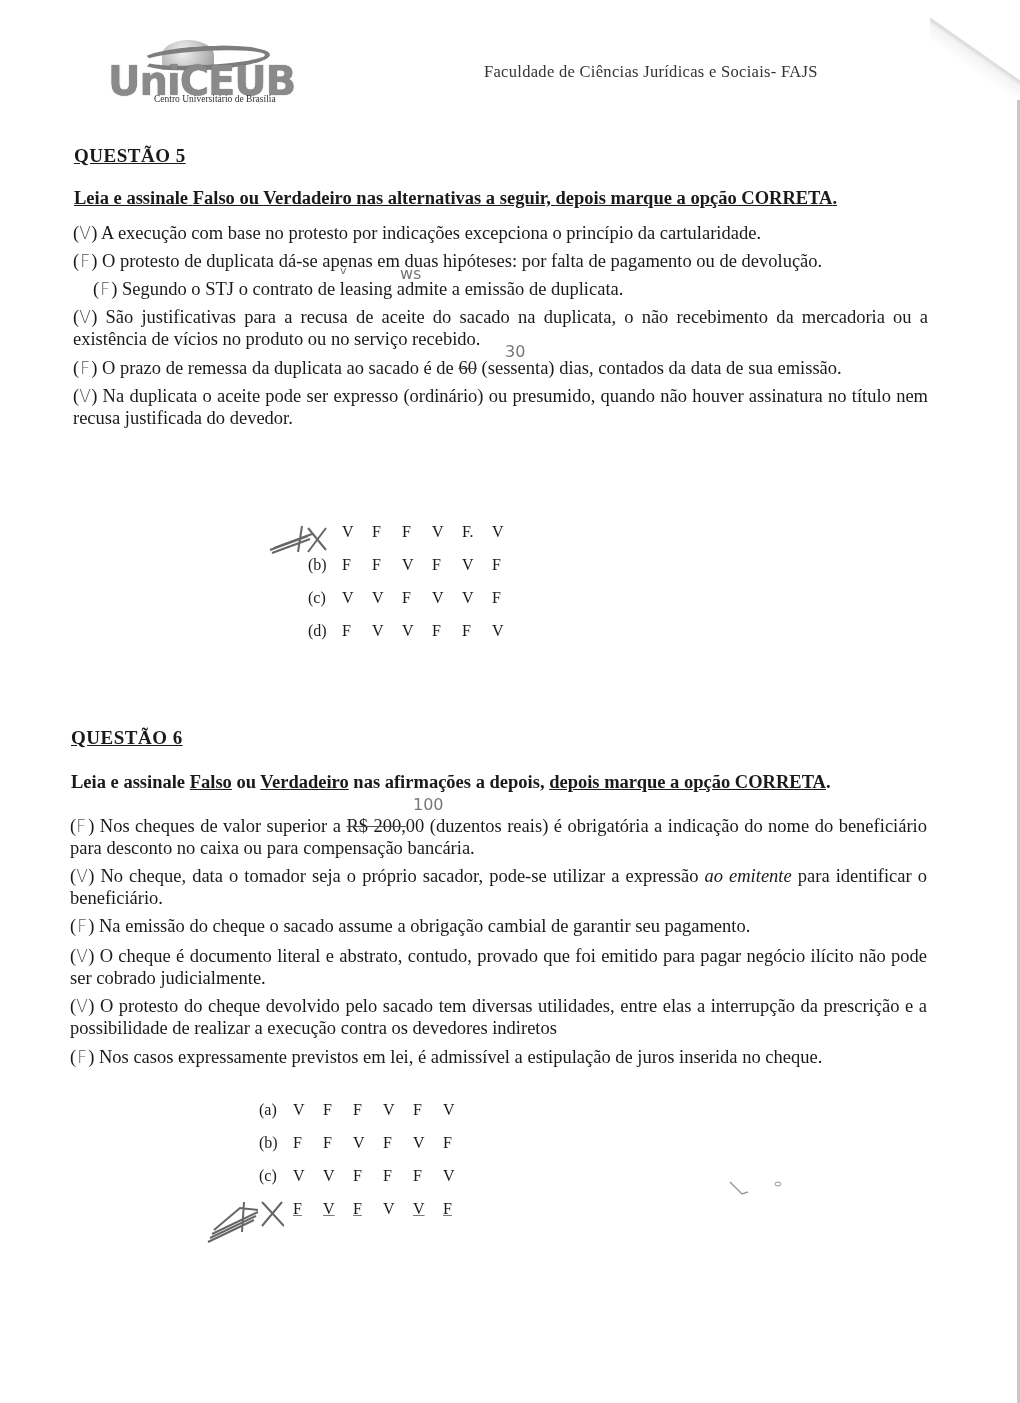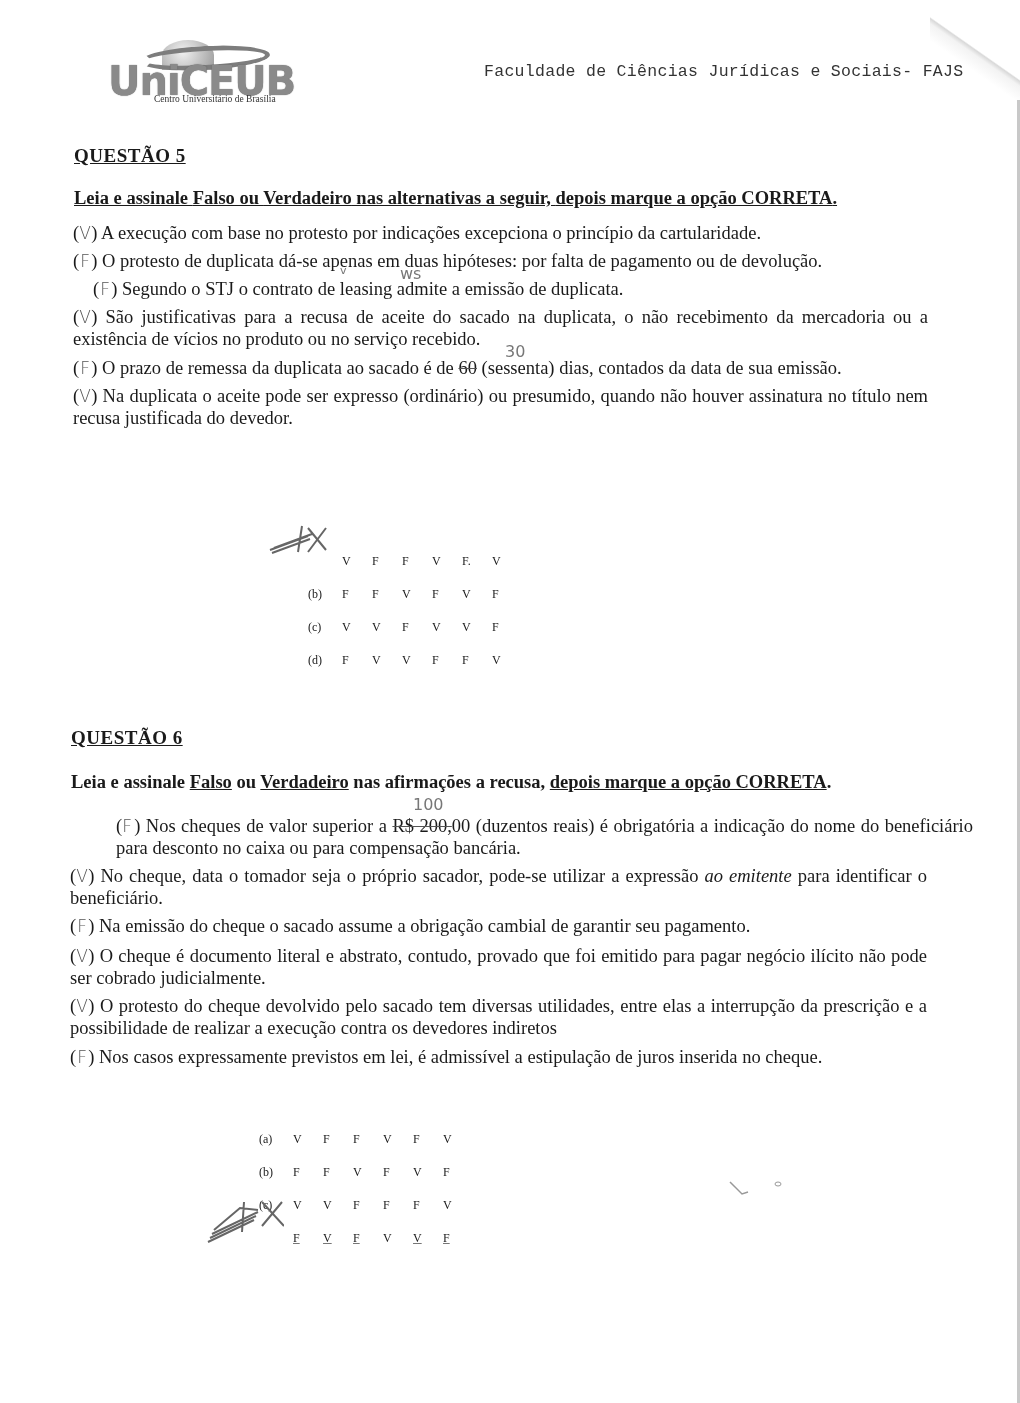--- a/index.html
+++ b/index.html
@@ -27,39 +27,39 @@
   }
   .logo-ring {
     position: absolute; left: 36px; top: 10px; width: 120px; height: 14px; border-radius: 50%;
     border: 5px solid #7d7d7d; border-left-color: transparent; transform: rotate(-3deg);
   }
   .logo-sub {
     position: absolute; left: 50px; top: 58px; font-size: 9.5px; color: #333; white-space: nowrap;
   }
   .faculty {
     position: absolute; left: 484px; top: 62px;
-    font-family: Liberation Mono, monospace; font-size: 16.5px; color: #333; letter-spacing: .3px;
+    font-family: Liberation Serif, serif; font-size: 16.5px; color: #333; letter-spacing: .3px;
   }
 
   
   .q-title { position: absolute; font-weight: bold; font-size: 19px; text-decoration: underline; letter-spacing: .5px; }
   .q-instr { position: absolute; font-weight: bold; font-size: 18.5px; white-space: nowrap; }
   .q-instr u { text-decoration: underline; }
   .item { position: absolute; font-size: 18.5px; line-height: 22px; }
   .item .mark {
     font-family: "DejaVu Sans", sans-serif; color: #555; font-size: 17px; font-weight: 300;
     display: inline-block; min-width: 12px; text-align: center;
   }
   .justify { text-align: justify; text-align-last: left; }
   .strike { text-decoration: line-through; text-decoration-color: #555; }
   .note {
     position: absolute; font-family: "DejaVu Sans", sans-serif; color: #777; font-size: 16px;
   }
 
-  .opt { position: absolute; font-size: 12px; white-space: nowrap; margin-top: 31px; }
+  .opt { position: absolute; font-size: 16px; white-space: nowrap; }
   .opt .lbl { display: inline-block; width: 34px; }
   .opt .v { display: inline-block; width: 30px; }
   .scribble { position: absolute; }
 </style>
 </head>
 <body>
 
 <div class="page-edge"></div>
 <div class="right-border"></div>
 
@@ -103,25 +103,25 @@
     <div class="opt" style="left: 308px; top: 556px;"><span class="lbl">(b)</span><span class="v">F</span><span class="v">F</span><span class="v">V</span><span class="v">F</span><span class="v">V</span><span class="v">F</span></div>
     <div class="opt" style="left: 308px; top: 589px;"><span class="lbl">(c)</span><span class="v">V</span><span class="v">V</span><span class="v">F</span><span class="v">V</span><span class="v">V</span><span class="v">F</span></div>
     <div class="opt" style="left: 308px; top: 622px;"><span class="lbl">(d)</span><span class="v">F</span><span class="v">V</span><span class="v">V</span><span class="v">F</span><span class="v">F</span><span class="v">V</span></div>
   </div>
 <svg class="scribble" style="left:268px; top:522px;" width="64" height="36">
   <path d="M2 28 L40 14 M4 31 L42 17 M6 26 L44 12 M34 4 L30 30 M40 6 L58 28 M58 6 L40 30" stroke="#666" stroke-width="2" fill="none"></path>
 </svg>
 
 <div class="q-title" style="left:71px; top:727px;">QUESTÃO  6</div>
 <div class="q-instr" style="left:71px; top:772px;">
-  <span>Leia e assinale </span><u>Falso</u><span> ou </span><u>Verdadeiro</u><span>  nas afirmações a recusa, </span><u>depois marque a opção CORRETA</u><span>.</span>
+  <span>Leia e assinale </span><u>Falso</u><span> ou </span><u>Verdadeiro</u><span>  nas afirmações a depois, </span><u>depois marque a opção CORRETA</u><span>.</span>
 </div>
 <div class="note" style="left:413px; top:795px; font-size:16px;text-align:right;">100</div>
 
-<div class="item justify" style="left:70px; top:815px; width:857px;margin-left:46px;">
+<div class="item justify" style="left:70px; top:815px; width:857px;">
   (<span class="mark">F</span>) <span>Nos cheques de valor superior a </span><span class="strike">R$ 200,</span><span>00 (duzentos reais) é obrigatória a indicação do nome do beneficiário para desconto no caixa ou para compensação bancária.</span>
 </div>
 <div class="item justify" style="left:70px; top:865px; width:857px;">
   (<span class="mark">V</span>) <span>No cheque, data o tomador seja o próprio sacador, pode-se utilizar a expressão </span><i>ao emitente</i><span> para identificar o beneficiário.</span>
 </div>
 <div class="item" style="left:70px; top:915px; width:870px;">
   (<span class="mark">F</span>) <span>Na emissão do cheque o sacado assume a obrigação cambial de garantir seu pagamento.</span>
 </div>
 <div class="item justify" style="left:70px; top:945px; width:857px;">
   (<span class="mark">V</span>) <span>O cheque é documento literal e abstrato, contudo, provado que foi emitido para pagar negócio ilícito não pode ser cobrado judicialmente.</span>

